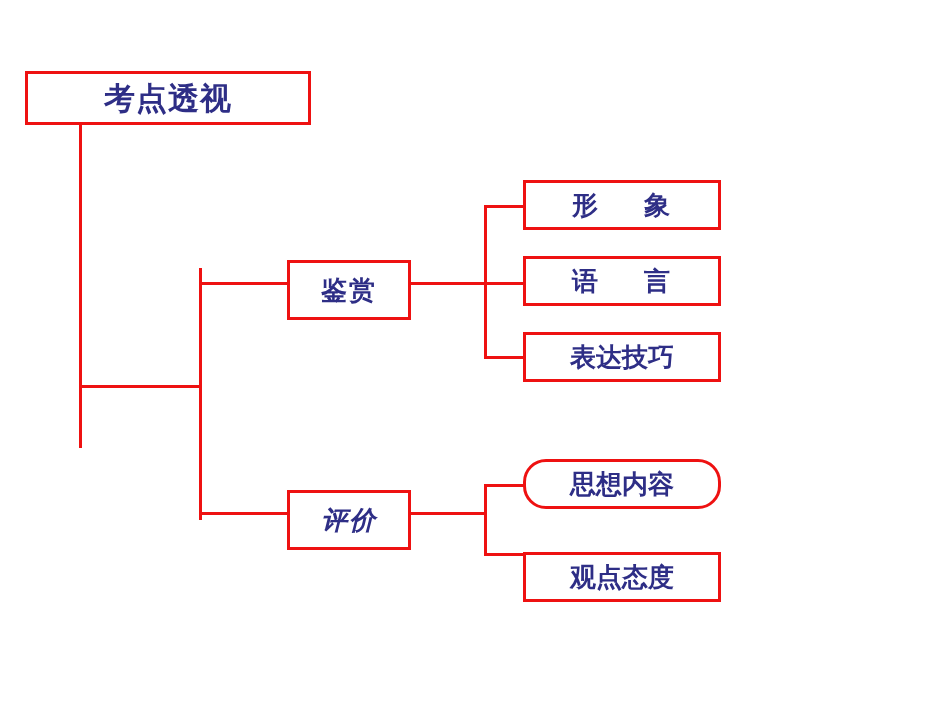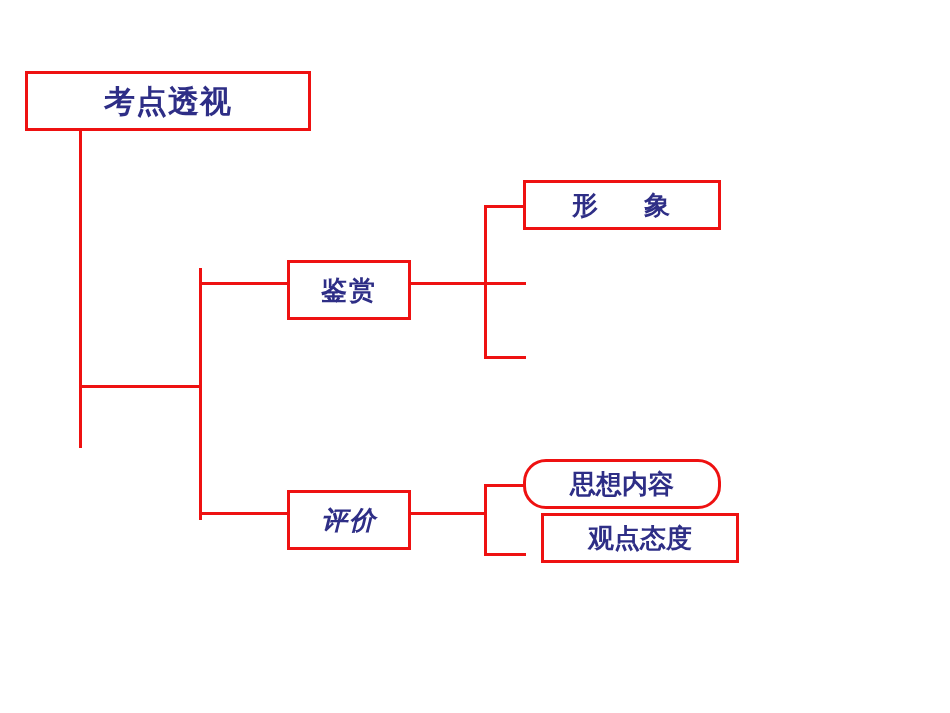--- a/index.html
+++ b/index.html
@@ -30,21 +30,21 @@
     justify-content: center;
     font-weight: bold;
     line-height: 1;
     white-space: pre;
     z-index: 3;
   }
   .node-root {
     left: 25px;
     top: 71px;
     width: 286px;
-    height: 60px;
+    height: 54px;
     font-size: 31px;
     letter-spacing: 1px;
   }
   .node-mid {
     width: 124px;
     height: 60px;
     font-size: 26px;
     letter-spacing: 2px;
   }
   .node-jianshang { left: 287px; top: 260px; }
@@ -54,21 +54,21 @@
     left: 523px;
     width: 198px;
     height: 50px;
     font-size: 26px;
   }
   .node-leaf-spaced { letter-spacing: 2px; }
   .leaf-xingxiang  { top: 180px; }
   .leaf-yuyan      { top: 256px; }
   .leaf-biaoda     { top: 332px; }
   .leaf-sixiang    { top: 459px; border-radius: 23px; }
-  .leaf-guandian   { top: 513px; margin-left: 18px; }
+  .leaf-guandian   { top: 552px; }
 
   
   .line {
     position: absolute;
     background: #ee1111;
     z-index: 1;
   }
   .line-v { width: 3px; }
   .line-h { height: 3px; }
 
@@ -118,19 +118,21 @@
   <div class="line line-h stub-guandian"></div>
 
   <div class="node node-root">考点透视</div>
 
   <div class="node node-mid node-jianshang">鉴赏</div>
 
   <div class="node node-mid node-pingjia">评价</div>
 
   <div class="node node-leaf node-leaf-spaced leaf-xingxiang">形    象</div>
 
+  <div class="node node-leaf node-leaf-spaced leaf-yuyan">语    言</div>
 
+  <div class="node node-leaf leaf-biaoda">表达技巧</div>
 
   <div class="node node-leaf leaf-sixiang">思想内容</div>
 
   <div class="node node-leaf leaf-guandian">观点态度</div>
 
 </div>
 
 </body></html>

